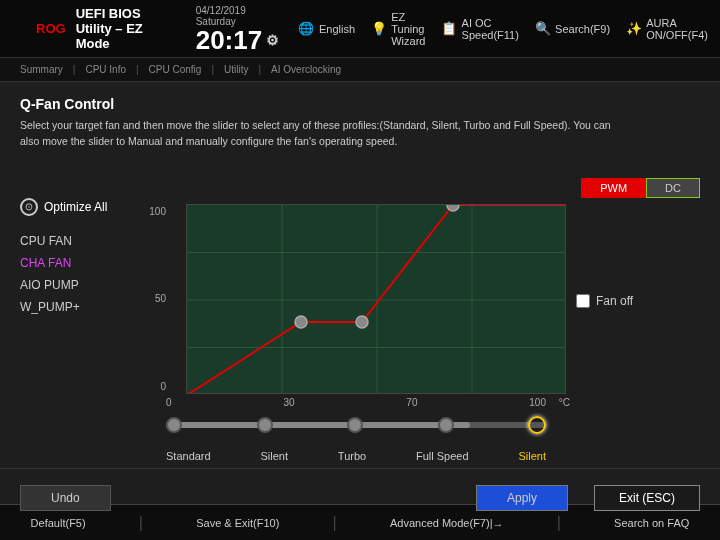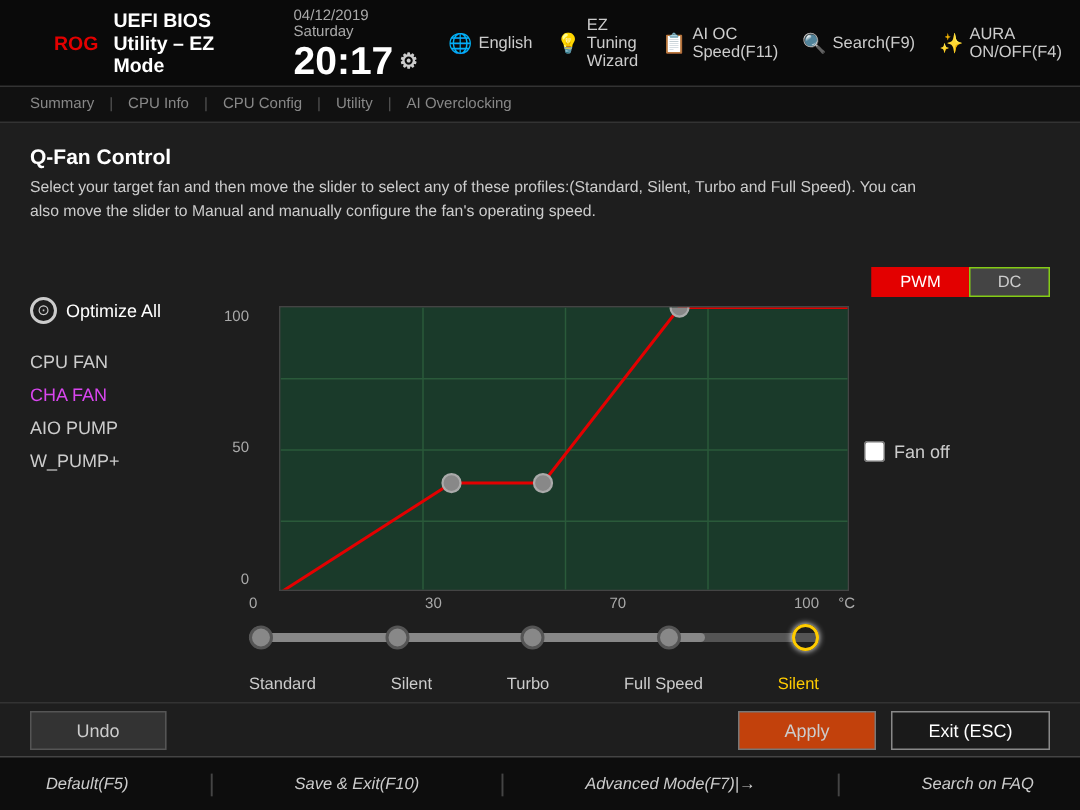--- a/index.html
+++ b/index.html
@@ -280,35 +280,35 @@
     .fan-off-label {
       color: #ccc;
       font-size: 12px;
     }
 
     
     .bottom-buttons {
       background: #1e1e1e;
       height: 36px;
       display: flex;
-      align-items: center;
-      padding: 0 20px;
-      gap: 10px;
+      align-items: flex-start;
+      padding: 16px 20px;
+      gap: 26px;
       border-top: 1px solid #333;
     }
     .btn-secondary {
       background: #333;
       color: #ccc;
       border: 1px solid #555;
       padding: 5px 30px;
       font-size: 12px;
       cursor: pointer;
     }
     .btn-primary {
-      background: #c2410c;
+      background: #1d4ed8;
       color: #ccc;
       border: 1px solid #777;
       padding: 5px 30px;
       font-size: 12px;
       cursor: pointer;
     }
     .btn-exit {
       background: #1a1a1a;
       color: #fff;
       border: 1px solid #888;
@@ -319,21 +319,20 @@
     .btn-spacer { flex: 1; }
 
     
     .footer {
       background: #0d0d0d;
       height: 36px;
       display: flex;
       align-items: center;
       justify-content: space-around;
       border-top: 1px solid #444;
-      font-style: italic;
     }
     .footer-item {
       color: #ccc;
       font-size: 11px;
       cursor: pointer;
       padding: 0 8px;
     }
     .footer-sep {
       color: #444;
     }

